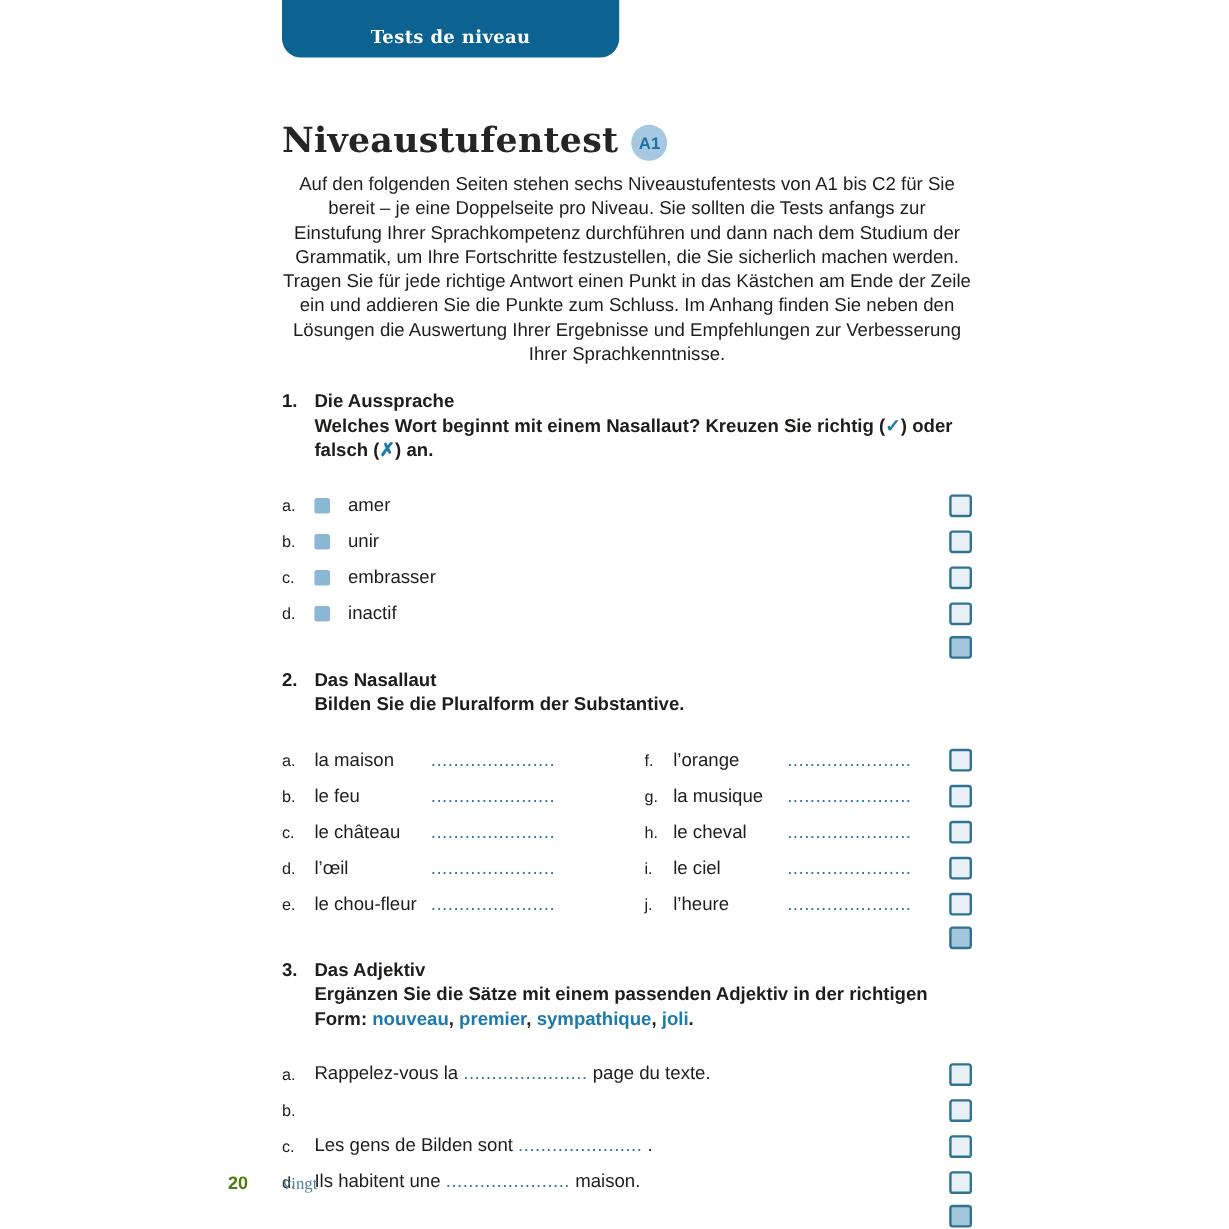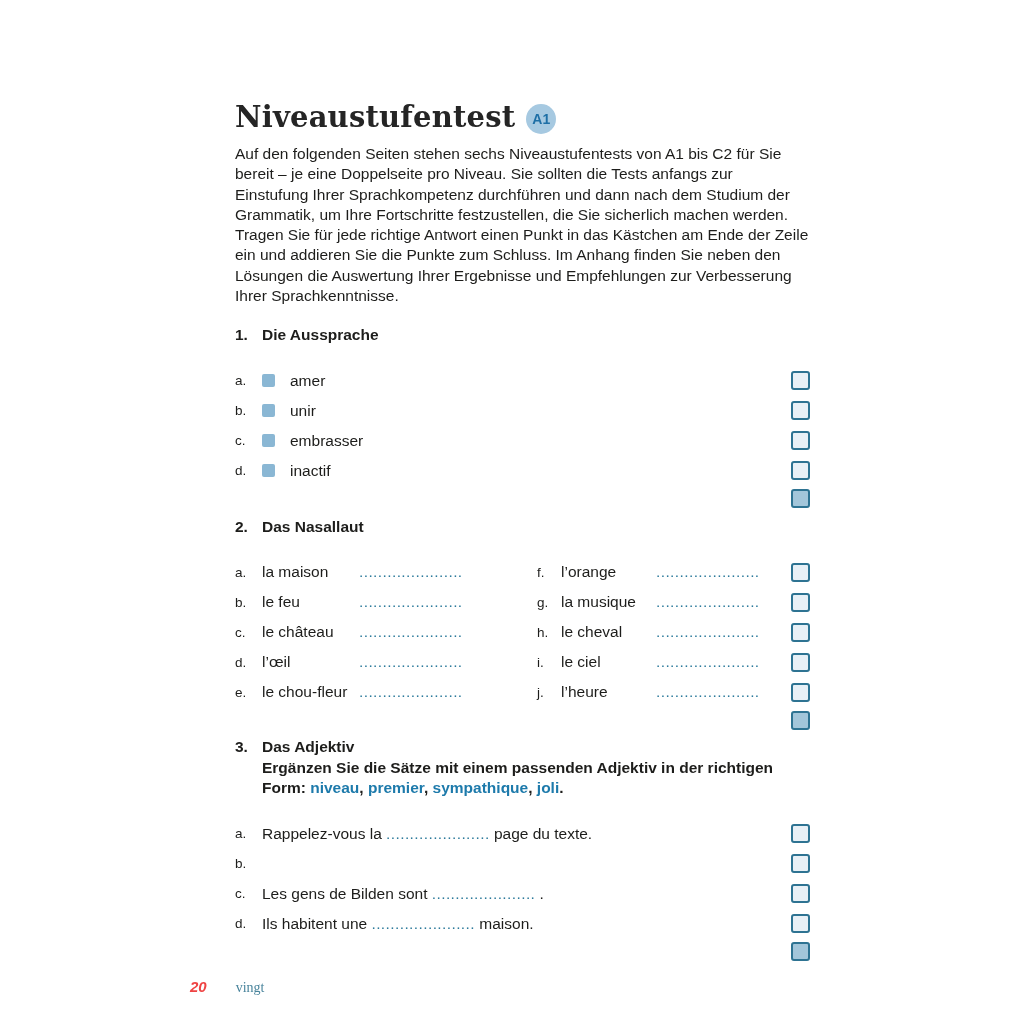--- a/index.html
+++ b/index.html
@@ -37,21 +37,21 @@
   .level-badge {
     width:30px; height:30px; border-radius:50%;
     background:#a6c9e1; color:#1e6fa6;
     font-weight:bold; font-size:14px;
     display:inline-flex; align-items:center; justify-content:center;
     margin-left:11px; margin-top:4px;
   }
 
   .intro {
     font-size:15.5px; line-height:20.3px; color:#1d1d1b;
-    margin-bottom:19px; text-align:left;
+    margin-bottom:19px; text-align:center;
   }
 
   
   .section-heading { display:flex; font-weight:bold; font-size:15.5px; line-height:20.5px; }
   .num { width:27px; flex:none; }
   .section-instruction {
     margin-left:27px; font-size:15.5px; line-height:20.5px; font-weight:bold;
   }
   .seg-accent { color:#1d7aab; }
   .seg-dots { color:#2c7a9b; letter-spacing:0.4px; }
@@ -87,46 +87,50 @@
 
   
   .sentence { white-space:nowrap; }
 
   .mt1 { margin-top:20px; }
   .mt2 { margin-top:5px; }
   .mt3 { margin-top:4px; }
 
   
   .footer { position:absolute; left:190px; top:978px; display:flex; align-items:baseline; }
-  .page-number { font-weight:bold; font-size:15px; color:#ef4444;font-style:italic; }
+  .page-number { font-weight:bold; font-size:15px; color:#4d7c0f; }
   .page-word {
     margin-left:29px; font-family:Liberation Serif, serif;
     font-size:14px; color:#49849c;
   }
 </style>
 </head>
 <body>
 
 <div class="page">
 
+  <div class="tab">
+    <span class="tab-label">Tests de niveau</span>
+  </div>
 
   <div class="content">
 
     <div class="title-row">
       <span class="page-title">Niveaustufentest</span>
       <span class="level-badge">A1</span>
     </div>
 
     <p class="intro">Auf den folgenden Seiten stehen sechs Niveaustufentests von A1 bis C2 für Sie bereit – je eine Doppelseite pro Niveau. Sie sollten die Tests anfangs zur Einstufung Ihrer Sprachkompetenz durchführen und dann nach dem Studium der Grammatik, um Ihre Fortschritte festzustellen, die Sie sicherlich machen werden. Tragen Sie für jede richtige Antwort einen Punkt in das Kästchen am Ende der Zeile ein und addieren Sie die Punkte zum Schluss. Im Anhang finden Sie neben den Lösungen die Auswertung Ihrer Ergebnisse und Empfehlungen zur Verbesserung Ihrer Sprachkenntnisse.</p>
 
     <div>
       <div class="section-heading">
         <span class="num">1.</span>
         <span>Die Aussprache</span>
       </div>
+      <div class="section-instruction"><span>Welches Wort beginnt mit einem Nasallaut? Kreuzen Sie richtig (</span><span class="seg-accent">✓</span><span>) oder falsch (</span><span class="seg-accent">✗</span><span>) an.</span></div>
 
       <div class="row mt1">
         <span class="letter">a.</span>
         <span class="answer-square"></span>
         <span>amer</span>
         <span class="box"></span>
       </div>
       <div class="row">
         <span class="letter">b.</span>
         <span class="answer-square"></span>
@@ -148,20 +152,21 @@
       <div class="sum-row">
         <span class="box sum"></span>
       </div>
     </div>
 
     <div class="mt2">
       <div class="section-heading">
         <span class="num">2.</span>
         <span>Das Nasallaut</span>
       </div>
+      <div class="section-instruction">Bilden Sie die Pluralform der Substantive.</div>
 
       <div class="row mt1">
         <span class="g1">
           <span class="letter">a.</span>
           <span class="word">la maison</span>
           <span class="dots">......................</span>
         </span>
         <span class="g2">
           <span class="letter">f.</span>
           <span class="word">l’orange</span>
@@ -224,21 +229,21 @@
       <div class="sum-row">
         <span class="box sum"></span>
       </div>
     </div>
 
     <div class="mt3">
       <div class="section-heading">
         <span class="num">3.</span>
         <span>Das Adjektiv</span>
       </div>
-      <div class="section-instruction"><span>Ergänzen Sie die Sätze mit einem passenden Adjektiv in der richtigen Form: </span><span class="seg-accent">niveau</span><span>, </span><span class="seg-accent">premier</span><span>, </span><span class="seg-accent">sympathique</span><span>, </span><span class="seg-accent">joli</span><span>.</span></div>
+      <div class="section-instruction"><span>Ergänzen Sie die Sätze mit einem passenden Adjektiv in der richtigen Form: </span><span class="seg-accent">nouveau</span><span>, </span><span class="seg-accent">premier</span><span>, </span><span class="seg-accent">sympathique</span><span>, </span><span class="seg-accent">joli</span><span>.</span></div>
 
       <div class="row mt1">
         <span class="letter">a.</span>
         <span class="sentence"><span>Rappelez-vous la </span><span class="seg-dots">......................</span><span> page du texte.</span></span>
         <span class="box"></span>
       </div>
       <div class="row">
         <span class="letter">b.</span>
         <span class="box"></span>
       </div>

